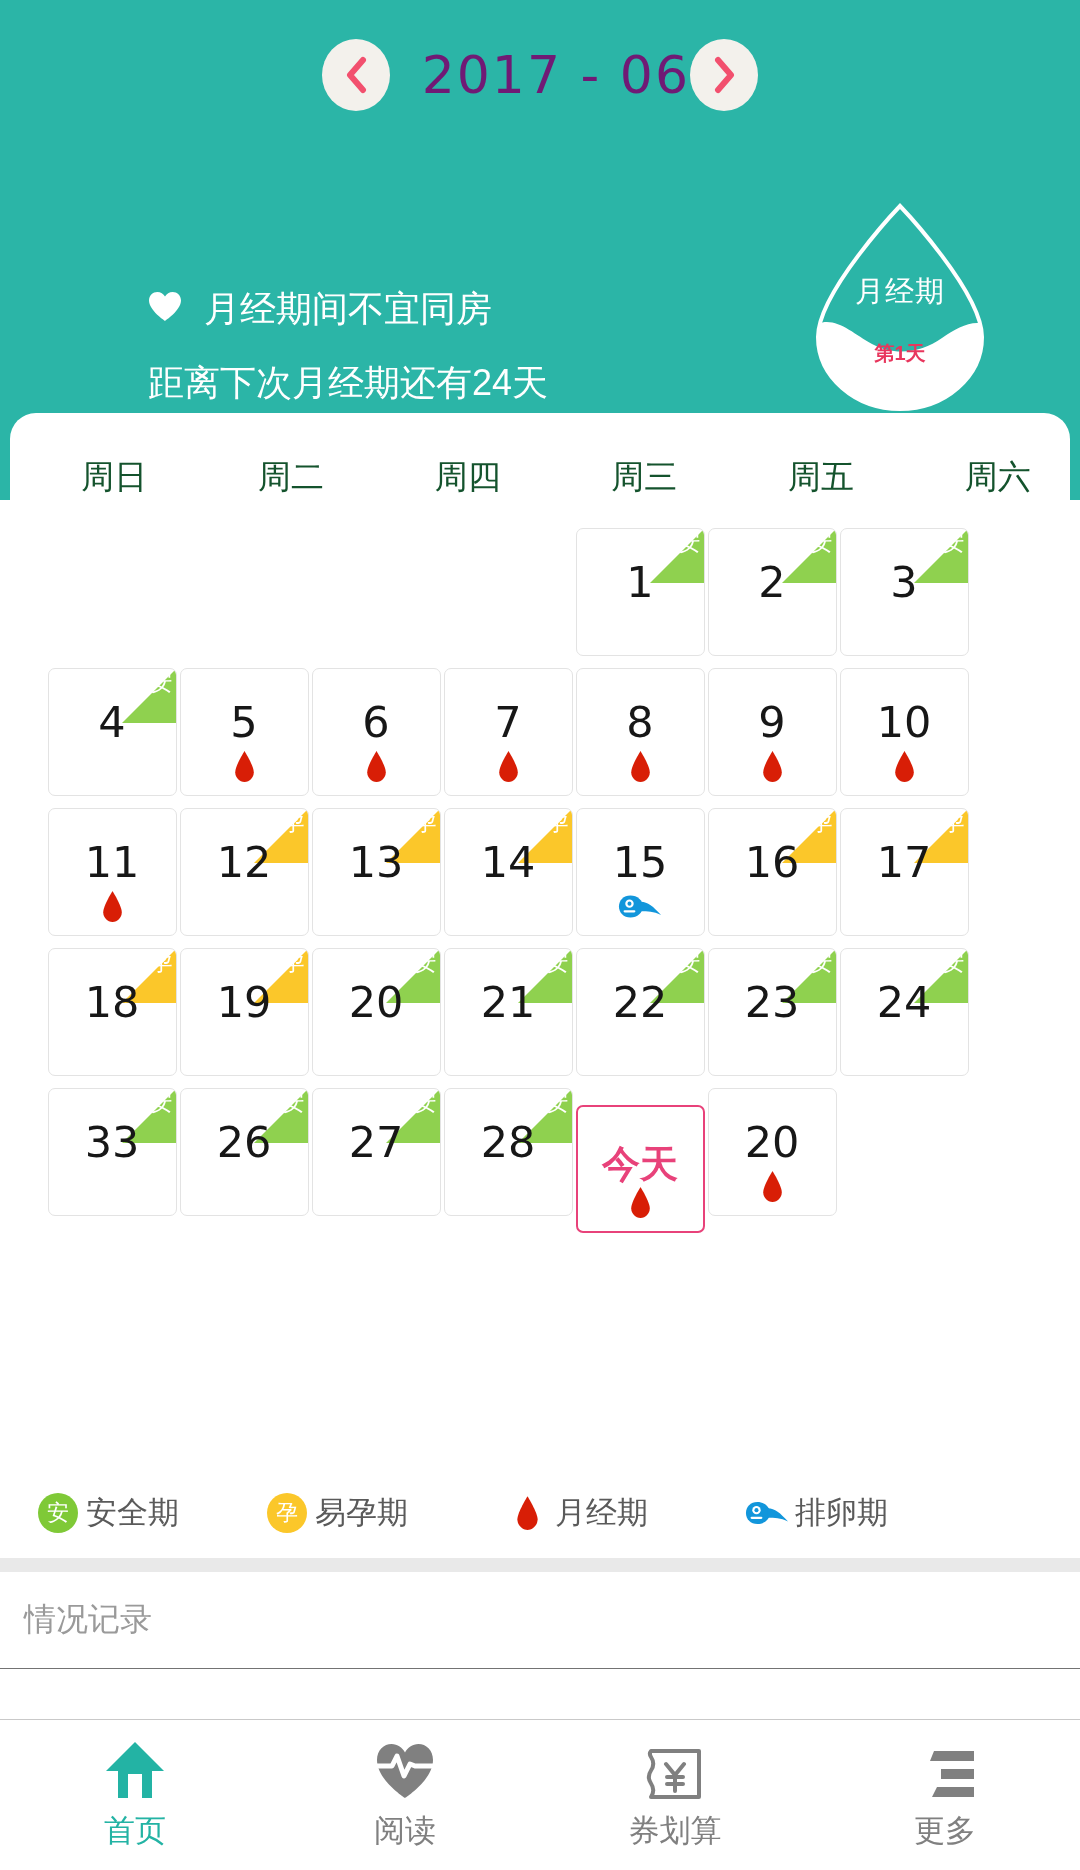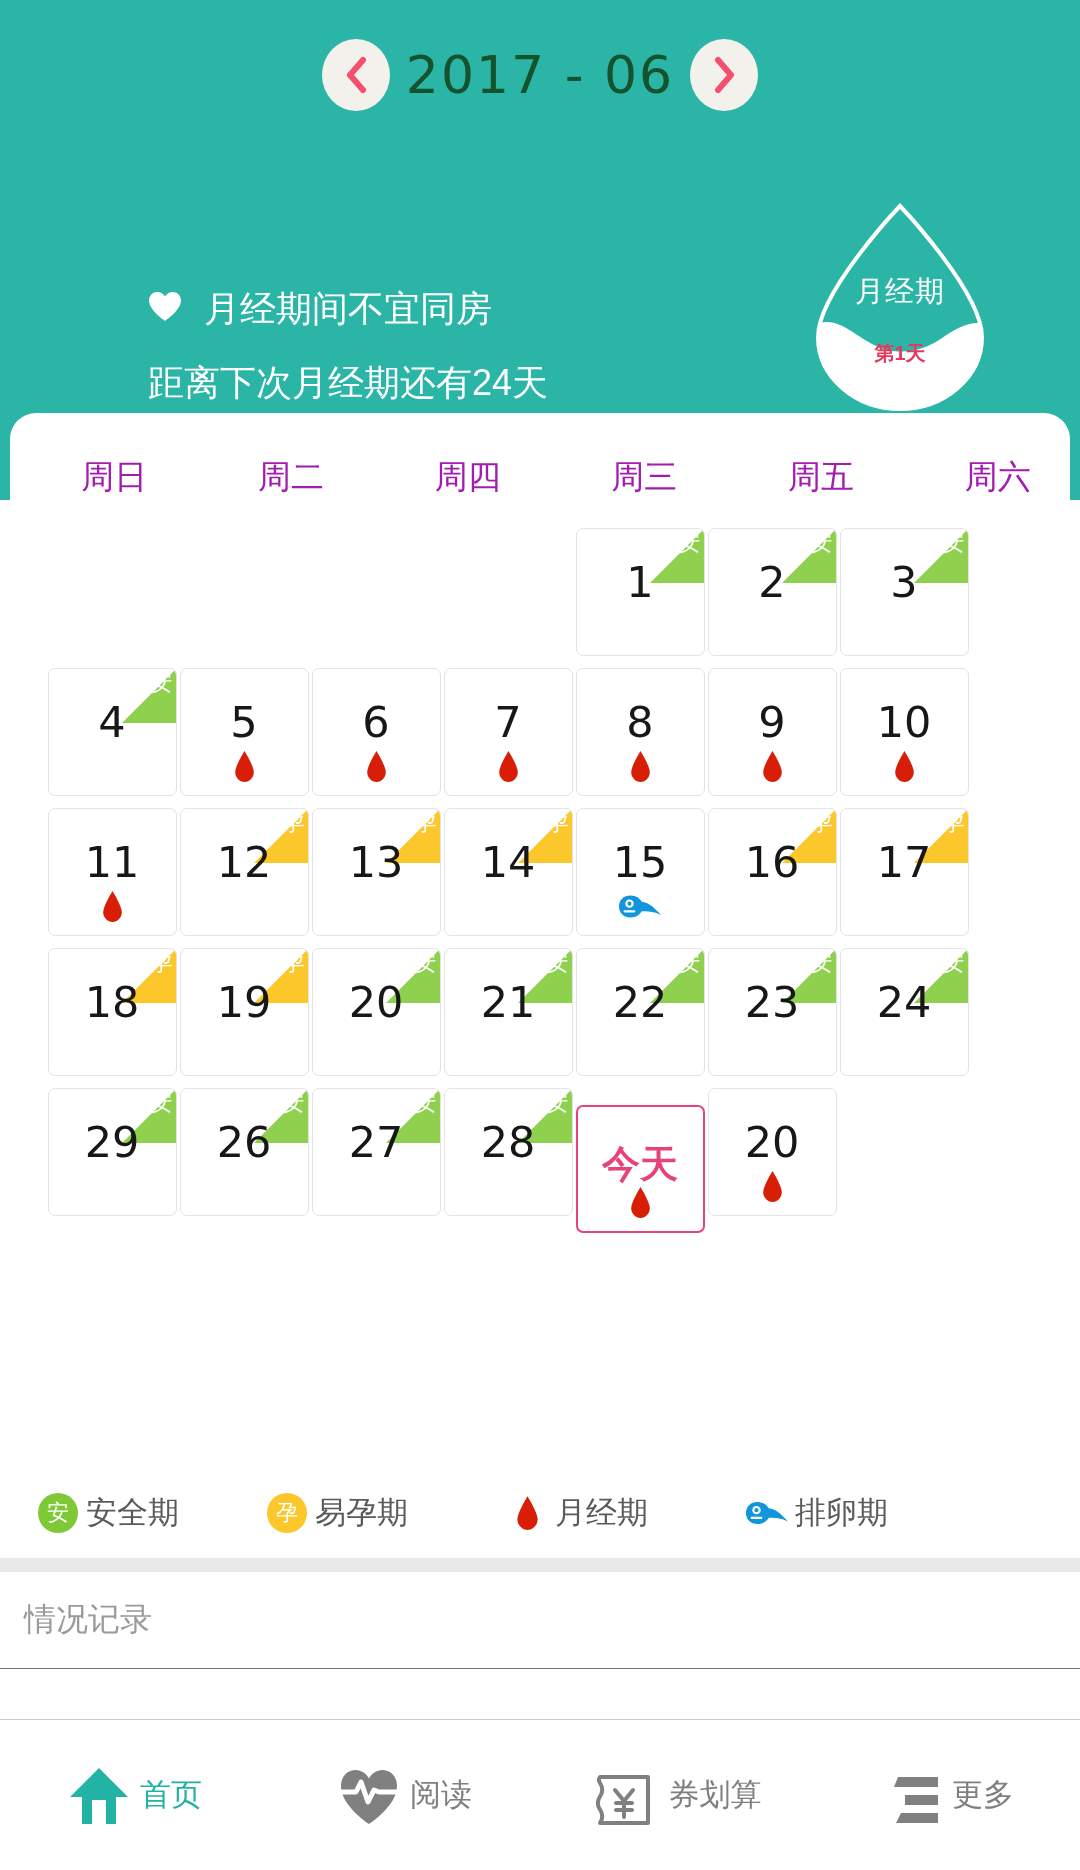--- a/index.html
+++ b/index.html
@@ -22,22 +22,22 @@
   }
   .arrow-btn{
     width:68px;height:72px;border-radius:50%;
     background:#f3f1ec;
     display:flex;align-items:center;justify-content:center;
     flex:0 0 auto;cursor:pointer;
   }
   .chev{display:block;width:22px;height:38px;position:relative;}
   .chev svg{display:block;}
   .month-title{
-    width:300px;text-align:center;
-    color:#14532d;font-size:52px;letter-spacing:2px;
+    width:300px;text-align:right;
+    color:#701a75;font-size:52px;letter-spacing:2px;
     font-family:"DejaVu Sans",sans-serif;font-weight:400;
     flex:0 0 auto;
   }
   .info-block{
     position:absolute;left:148px;top:272px;width:600px;
   }
   .info-line{
     color:#ffffff;font-size:36px;line-height:74px;white-space:nowrap;
     display:flex;align-items:center;
   }
@@ -59,21 +59,21 @@
   .cal-card{
     position:absolute;left:10px;top:413px;width:1060px;height:1145px;
     background:#ffffff;border-radius:26px 26px 0 0;
     box-sizing:border-box;
   }
   .weekdays{
     position:absolute;left:0;top:27px;width:1060px;height:74px;
     display:flex;
   }
   .weekdays .wd{
-    flex:1 1 0;text-align:center;color:#a21caf;font-size:33px;line-height:74px;padding-left:32px;
+    flex:1 1 0;text-align:center;color:#14532d;font-size:33px;line-height:74px;padding-left:32px;
   }
   .grid{
     position:absolute;left:36px;top:110px;width:988px;
   }
   .week{display:flex;margin-bottom:2px;}
   .cell{
     position:relative;
     width:129px;height:128px;margin:5px 1.5px;
     border:1px solid #e3e3e3;border-radius:7px;
     background:#ffffff;box-sizing:border-box;
@@ -134,21 +134,21 @@
   .record2{
     position:absolute;left:0;top:1669px;width:1080px;height:50px;
     background:#ffffff;border-bottom:2px solid #c9c9c9;
   }
   
   .tabbar{
     position:absolute;left:0;bottom:0;width:1080px;height:150px;
     background:#ffffff;display:flex;align-items:center;
   }
   .tab{
-    flex:1 1 0;display:flex;flex-direction:row;align-items:center;
+    flex:1 1 0;display:flex;flex-direction:column;align-items:center;
     justify-content:center;gap:10px;cursor:pointer;
   }
   .tab .ti{height:62px;display:flex;align-items:flex-end;justify-content:center;}
   .tab .tl{font-size:31px;color:#808080;}
   .tab.active .tl{color:#23b3a4;}
 </style>
 </head>
 <body>
 
 <div class="header">
@@ -409,21 +409,21 @@
           </div>
           <div class="num">24</div>
         </div>
       </div>
       <div class="week">
         <div class="cell">
           <div class="corner">
             <span class="tri"></span>
             <span class="lbl">安</span>
           </div>
-          <div class="num">29</div>
+          <div class="num">33</div>
         </div>
         <div class="cell">
           <div class="corner">
             <span class="tri"></span>
             <span class="lbl">安</span>
           </div>
           <div class="num">26</div>
         </div>
         <div class="cell">
           <div class="corner">

